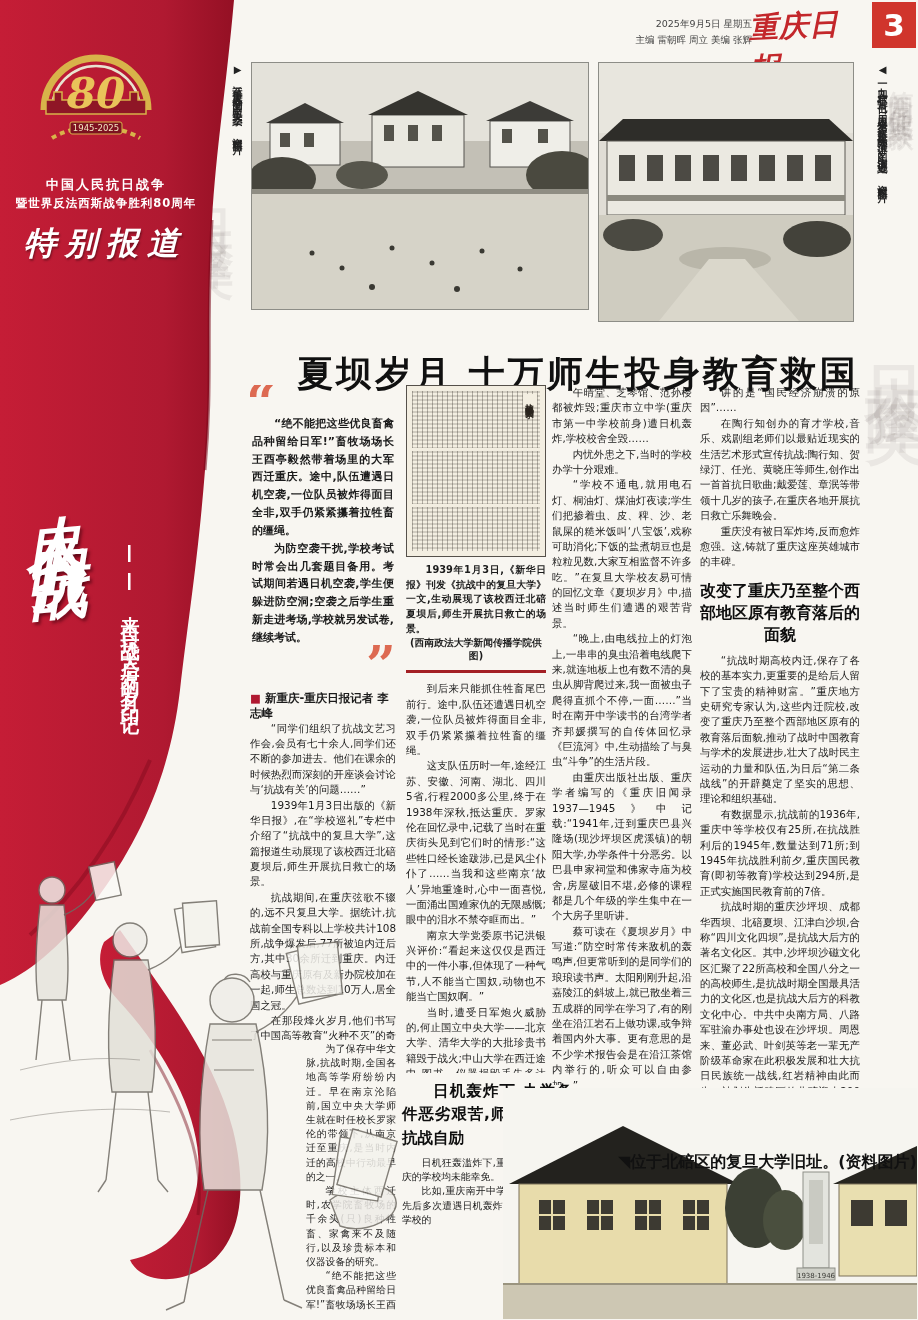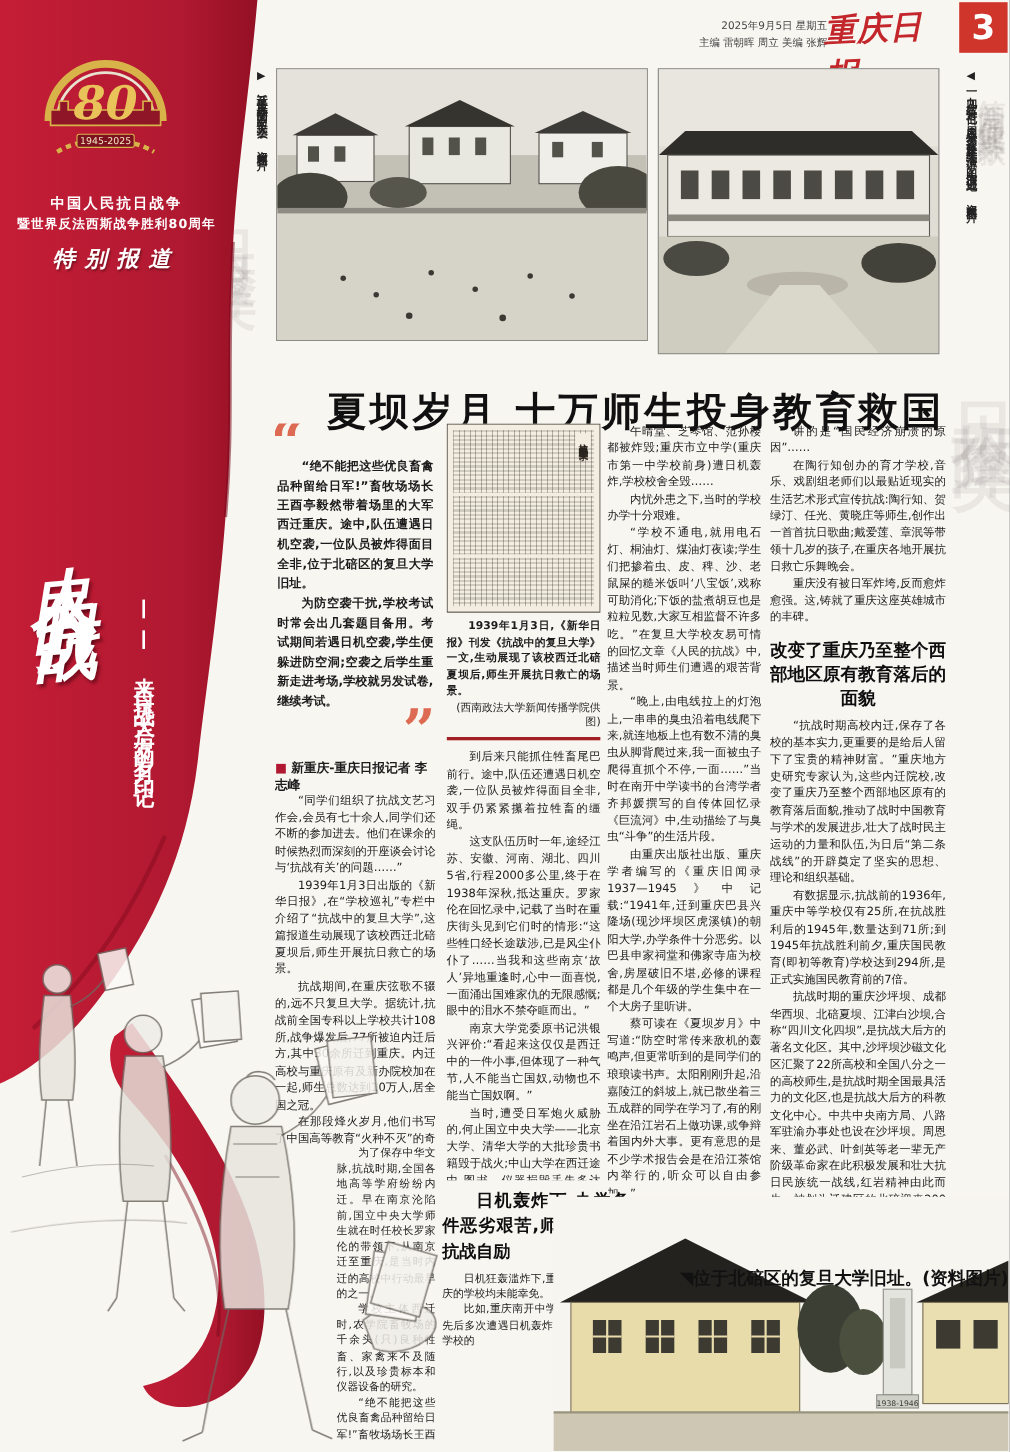--- a/index.html
+++ b/index.html
@@ -6,21 +6,21 @@
   .page{position:relative;width:918px;height:1320px;background:#f8f6f1;overflow:hidden;
         font-family:"DejaVu Sans","Liberation Sans",sans-serif;color:#1c1c1c;}
   
   .wm{position:absolute;writing-mode:vertical-rl;font-family:"DejaVu Serif","Liberation Serif",serif;
       font-weight:900;color:rgba(60,48,36,.07);letter-spacing:10px;pointer-events:none;user-select:none;}
   
   .ribbon{position:absolute;left:0;top:0;width:300px;height:1320px;pointer-events:none;}
   .banner-txt{position:absolute;color:#fff;text-align:center;}
   .b-line1{left:0;top:176px;width:212px;font-size:13px;font-weight:700;letter-spacing:2px;}
   .b-line2{left:0;top:196px;width:212px;font-size:11.5px;font-weight:700;letter-spacing:1px;}
-  .b-badge{left:0;top:222px;width:212px;font-size:20px;font-weight:900;letter-spacing:9px;
+  .b-badge{left:0;top:222px;width:212px;font-size:32px;font-weight:900;letter-spacing:9px;
            font-family:"DejaVu Serif","Liberation Serif",serif;font-style:italic;text-shadow:1px 2px 2px rgba(0,0,0,.35);}
   .b-callig{left:14px;top:282px;height:440px;writing-mode:vertical-rl;font-size:56px;font-weight:900;
             font-family:"DejaVu Serif","Liberation Serif",serif;font-style:italic;color:#fff;letter-spacing:12px;
             transform:rotate(-5deg);text-shadow:2px 3px 3px rgba(80,5,18,.6);}
   .b-sub{left:118px;top:336px;height:580px;writing-mode:vertical-rl;font-size:19px;font-weight:800;
          color:#fff;letter-spacing:9px;}
   
   .hdr-meta{position:absolute;left:556px;top:16px;width:196px;text-align:right;font-size:9.5px;color:#444;line-height:1.7;}
   .masthead{position:absolute;left:750px;top:6px;width:118px;font-size:29px;font-weight:900;font-style:italic;
             color:#c3272b;font-family:"DejaVu Serif","Liberation Serif",serif;transform:rotate(-3deg);letter-spacing:1px;}
@@ -50,21 +50,21 @@
   .byline .bullet{color:#b01931;margin-right:4px;}
   
   .clip{position:relative;width:138px;height:170px;background:#f3eee1;border:1px solid #55504a;margin-bottom:6px;}
   .clip-body{position:absolute;inset:5px;background:
     repeating-linear-gradient(180deg, rgba(30,25,20,.16) 0 2px, transparent 2px 4px),
     repeating-linear-gradient(90deg, rgba(30,25,20,.30) 0 1px, transparent 1px 5px);}
   .clip-gap{position:absolute;left:5px;right:5px;height:3px;background:#f3eee1;}
   .clip-title{position:absolute;right:8px;top:8px;writing-mode:vertical-rl;font-size:8.5px;font-weight:800;
               color:#2a241e;background:#f3eee1;padding:2px 1px;letter-spacing:1px;}
   .clip-cap{font-size:9.8px;line-height:1.5;text-align:justify;text-indent:2em;font-weight:600;}
-  .clip-credit{font-size:9.8px;text-align:right;font-weight:400;margin-top:1px;}
+  .clip-credit{font-size:9.8px;text-align:center;font-weight:700;margin-top:1px;}
   .redrule{height:3px;background:#a31f24;margin-top:7px;}
   .bottom-cap{position:absolute;left:618px;top:1152px;font-size:16px;font-weight:800;color:#111;z-index:6;}
   .narrowcol .para{font-size:9.8px;line-height:1.45;}
 </style>
 </head>
 <body>
 
 <div class="page">
 
   <div class="wm" style="left:856px;top:320px;font-size:58px;">日本投降矣</div>
@@ -172,21 +172,21 @@
       <path d="M60 258 L110 196 L146 196 L200 258 Z" fill="#dad7cb"></path>
     </svg>
   </div>
   <div class="vcap" style="left:854px;top:64px;width:36px;height:256px;">◀一九四六年二月七日,周恩来第三次赴重庆大学演讲,图为演讲地。(资料图片)</div>
 
   <h1 class="headline">夏坝岁月 十万师生投身教育救国</h1>
 
   <div class="col" style="left:250px;top:385px;width:146px;height:655px;">
     <div class="lede">
       <span class="q q-open">“</span>
-      <p class="para">“绝不能把这些优良畜禽品种留给日军!”畜牧场场长王酉亭毅然带着场里的大军西迁重庆。途中,队伍遭遇日机空袭,一位队员被炸得面目全非,位于北碚区的复旦大学旧址。</p>
+      <p class="para">“绝不能把这些优良畜禽品种留给日军!”畜牧场场长王酉亭毅然带着场里的大军西迁重庆。途中,队伍遭遇日机空袭,一位队员被炸得面目全非,双手仍紧紧攥着拉牲畜的缰绳。</p>
       <p class="para">为防空袭干扰,学校考试时常会出几套题目备用。考试期间若遇日机空袭,学生便躲进防空洞;空袭之后学生重新走进考场,学校就另发试卷,继续考试。</p>
       <span class="q q-close">”</span>
     </div>
     <div class="byline">
       <span class="bullet">■</span><span>新重庆-重庆日报记者 李志峰</span>
     </div>
     <p class="para" style="margin-top:0;">“同学们组织了抗战文艺习作会,会员有七十余人,同学们还不断的参加进去。他们在课余的时候热烈而深刻的开座谈会讨论与‘抗战有关’的问题……”</p>
     <p class="para">1939年1月3日出版的《新华日报》,在“学校巡礼”专栏中介绍了“抗战中的复旦大学”,这篇报道生动展现了该校西迁北碚夏坝后,师生开展抗日救亡的场景。</p>
     <p class="para">抗战期间,在重庆弦歌不辍的,远不只复旦大学。据统计,抗战前全国专科以上学校共计108所,战争爆发后,77所被迫内迁后方,其中30余所迁到重庆。内迁高校与重庆原有及新办院校加在一起,师生总数达到10万人,居全国之冠。</p>
     <p class="para">在那段烽火岁月,他们书写了中国高等教育“火种不灭”的奇迹,彰显了“教育救国”的铮铮铁骨和责任担当,为后来重庆乃至全国教育的蓬勃发展奠定了坚实基础。</p>
@@ -220,21 +220,21 @@
   <div class="subhead-wide" style="left:402px;top:1080px;width:170px;">日机轰炸下,办学条件恶劣艰苦,师生们仍以抗战自励</div>
 
   <div class="col narrowcol" style="left:402px;top:1156px;width:104px;height:150px;">
     <p class="para">日机狂轰滥炸下,重庆的学校均未能幸免。</p>
     <p class="para">比如,重庆南开中学先后多次遭遇日机轰炸,学校的</p>
   </div>
 
   <div class="col" style="left:552px;top:385px;width:140px;height:700px;">
     <p class="para">午晴堂、芝琴馆、范孙楼都被炸毁;重庆市立中学(重庆市第一中学校前身)遭日机轰炸,学校校舍全毁……</p>
     <p class="para">内忧外患之下,当时的学校办学十分艰难。</p>
-    <p class="para">“学校不通电,就用电石灯、桐油灯、煤油灯夜读;学生们把掺着虫、皮、稗、沙、老鼠屎的糙米饭叫‘八宝饭’,戏称可助消化;下饭的盐煮胡豆也是粒粒见数,大家互相监督不许多吃。”在复旦大学校友易可情的回忆文章《人民的抗战》中,描述当时师生们遭遇的艰苦背景。</p>
+    <p class="para">“学校不通电,就用电石灯、桐油灯、煤油灯夜读;学生们把掺着虫、皮、稗、沙、老鼠屎的糙米饭叫‘八宝饭’,戏称可助消化;下饭的盐煮胡豆也是粒粒见数,大家互相监督不许多吃。”在复旦大学校友易可情的回忆文章《夏坝岁月》中,描述当时师生们遭遇的艰苦背景。</p>
     <p class="para">“晚上,由电线拉上的灯泡上,一串串的臭虫沿着电线爬下来,就连地板上也有数不清的臭虫从脚背爬过来,我一面被虫子爬得直抓个不停,一面……”当时在南开中学读书的台湾学者齐邦媛撰写的自传体回忆录《巨流河》中,生动描绘了与臭虫“斗争”的生活片段。</p>
     <p class="para">由重庆出版社出版、重庆学者编写的《重庆旧闻录1937—1945》中记载:“1941年,迁到重庆巴县兴隆场(现沙坪坝区虎溪镇)的朝阳大学,办学条件十分恶劣。以巴县申家祠堂和佛家寺庙为校舍,房屋破旧不堪,必修的课程都是几个年级的学生集中在一个大房子里听讲。</p>
     <p class="para">蔡可读在《夏坝岁月》中写道:“防空时常传来敌机的轰鸣声,但更常听到的是同学们的琅琅读书声。太阳刚刚升起,沿嘉陵江的斜坡上,就已散坐着三五成群的同学在学习了,有的刚坐在沿江岩石上做功课,或争辩着国内外大事。更有意思的是不少学术报告会是在沿江茶馆内举行的,听众可以自由参加。”</p>
 
   </div>
 
   <div class="col" style="left:700px;top:385px;width:160px;height:925px;">
     <p class="para">讲的是“国民经济崩溃的原因”……</p>
     <p class="para">在陶行知创办的育才学校,音乐、戏剧组老师们以最贴近现实的生活艺术形式宣传抗战:陶行知、贺绿汀、任光、黄晓庄等师生,创作出一首首抗日歌曲;戴爱莲、章泯等带领十几岁的孩子,在重庆各地开展抗日救亡乐舞晚会。</p>
     <p class="para">重庆没有被日军炸垮,反而愈炸愈强。这,铸就了重庆这座英雄城市的丰碑。</p>

